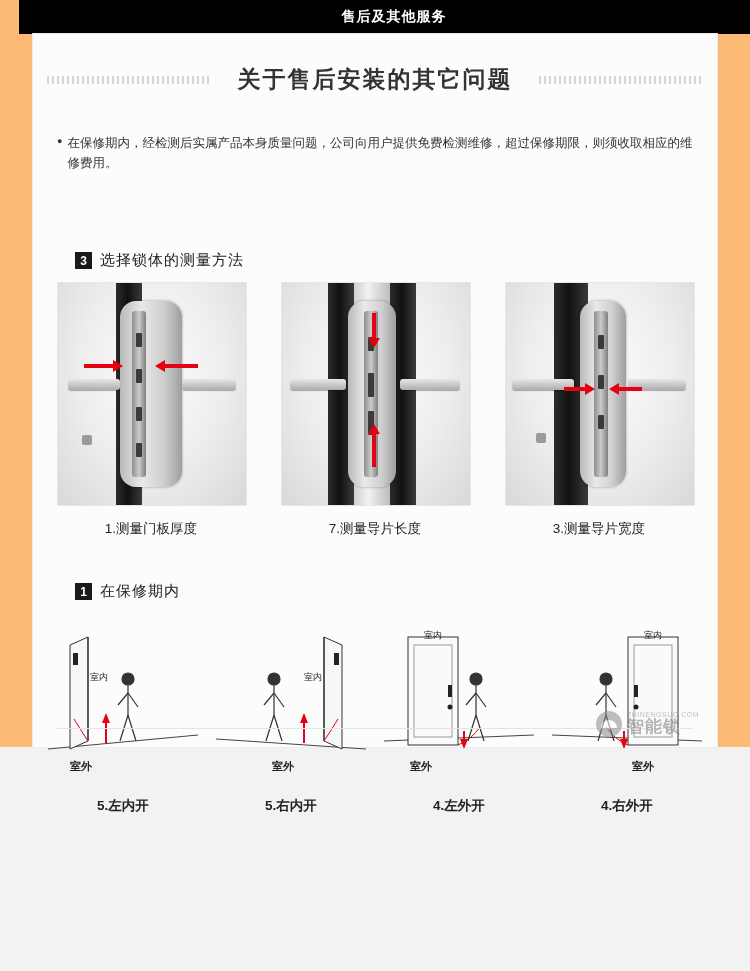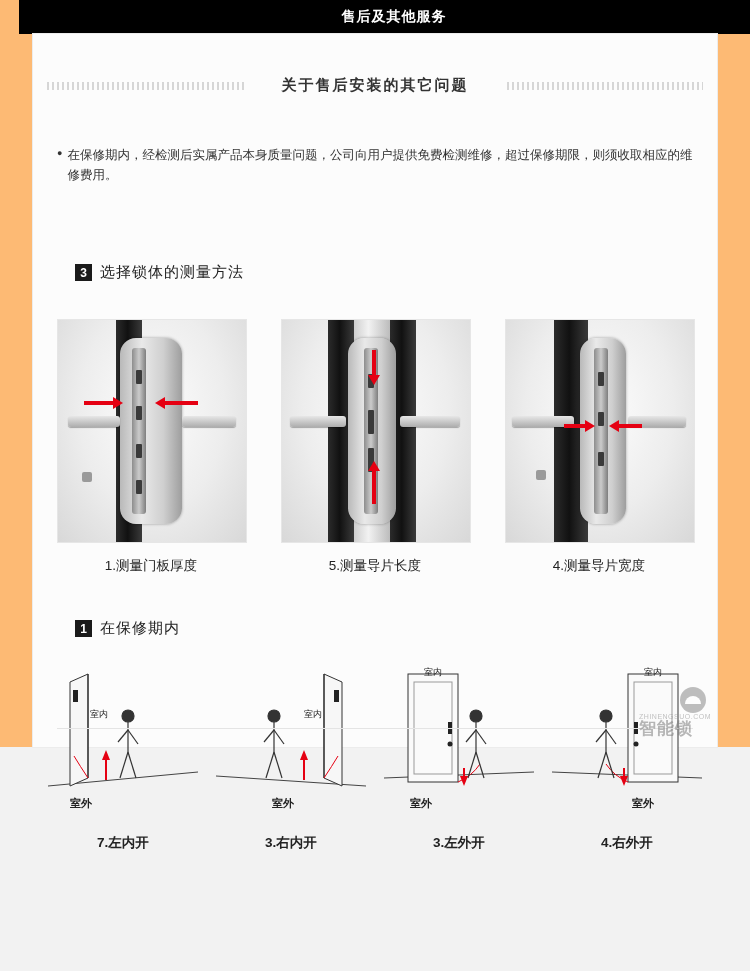--- a/index.html
+++ b/index.html
@@ -55,23 +55,23 @@
     background: repeating-linear-gradient(
       to right,
       #cfcfcf 0px, #cfcfcf 2px,
       transparent 2px, transparent 5px
     );
     opacity: .85;
   }
   .section-heading .rule.left { margin-left: 14px; }
   .section-heading .rule.right { margin-right: 14px; }
   .section-heading h2 {
-    margin: 16px;
+    margin: 4px;
     padding: 0 22px;
-    font-size: 15px;
+    font-size: 23px;
     font-weight: bold;
     color: #333;
     letter-spacing: 2px;
     white-space: nowrap;
   }
   .bullet-line {
     margin: 34px 24px 0 24px;
     font-size: 12.5px;
     color: #333;
     line-height: 1.6;
@@ -108,21 +108,21 @@
     font-size: 15px;
     color: #222;
     letter-spacing: 1px;
   }
 
   
   .photo-row {
     display: flex;
     justify-content: center;
     gap: 36px;
-    margin-top: 37px;
+    margin-top: 12px;
   }
   .photo-col {
     width: 188px;
     text-align: center;
   }
   .photo {
     width: 188px;
     height: 222px;
     background:
       radial-gradient(ellipse at 50% 40%, #fdfdfd 0%, #ededed 55%, #d8d8d8 100%);
@@ -265,26 +265,25 @@
   .bottom-rule {
     position: absolute;
     left: 24px;
     right: 24px;
     bottom: 18px;
     border-top: 1px solid #e4e4e4;
   }
   
   .watermark {
     position: absolute;
-    right: 6px;
+    right: 18px;
     bottom: 10px;
     display: flex;
-    align-items: flex-end;
+    align-items: flex-start;
     opacity: .55;
-    flex-direction: column;
   }
   .wm-circle {
     width: 26px;
     height: 26px;
     border-radius: 50%;
     background: #8a8a8a;
     position: relative;
     margin-right: 5px;
   }
   .wm-circle::before {
@@ -370,40 +369,40 @@
               <div class="lock-slot" style="top:26px"></div>
               <div class="lock-slot" style="top:62px; height:24px"></div>
               <div class="lock-slot" style="top:100px; height:24px"></div>
             </div>
           </div>
           <div class="handle left" style="left:8px; width:56px; top:96px"></div>
           <div class="handle right" style="left:118px; width:60px; top:96px"></div>
           <div class="arrow-v down" style="left:90px; top:30px; height:26px"></div>
           <div class="arrow-v up" style="left:90px; top:150px; height:34px"></div>
         </div>
-        <div class="caption">5.测量导片长度</div>
+        <div class="caption">7.测量导片长度</div>
       </div>
 
       <div class="photo-col">
         <div class="photo">
           <div class="door-dark l" style="left:48px; width:34px"></div>
           <div class="lock-body" style="left:74px; width:46px">
             <div class="lock-plate" style="left:14px">
               <div class="lock-slot" style="top:24px"></div>
               <div class="lock-slot" style="top:64px"></div>
               <div class="lock-slot" style="top:104px"></div>
             </div>
           </div>
           <div class="handle left" style="left:6px; width:62px; top:96px"></div>
           <div class="handle right" style="left:122px; width:58px; top:96px"></div>
           <div class="knob" style="left:30px; top:150px"></div>
           <div class="arrow to-right" style="left:58px; top:104px; width:22px"></div>
           <div class="arrow to-left" style="left:112px; top:104px; width:24px"></div>
         </div>
-        <div class="caption">4.测量导片宽度</div>
+        <div class="caption">3.测量导片宽度</div>
       </div>
     </div>
 
     <div class="numbered" style="padding-top:44px">
       <div class="num">1</div>
       <div class="label">在保修期内</div>
     </div>
 
     <div class="door-row">
 
@@ -422,21 +421,21 @@
               <line x1="84" y1="70" x2="94" y2="84"></line>
               <line x1="84" y1="92" x2="76" y2="118"></line>
               <line x1="84" y1="92" x2="92" y2="118"></line>
             </g>
             <line x1="62" y1="120" x2="62" y2="96" stroke="#e50012" stroke-width="2"></line>
             <polygon points="62,90 58,100 66,100" fill="#e50012"></polygon>
           </svg>
           <div class="tiny-label" style="left:46px; top:48px">室内</div>
           <div class="tiny-label" style="left:26px; top:136px; font-size:11px; font-weight:bold">室外</div>
         </div>
-        <div class="door-caption">7.左内开</div>
+        <div class="door-caption">5.左内开</div>
       </div>
 
       <div class="door-col">
         <div class="door-fig">
           <svg width="158" height="160" viewBox="0 0 158 160">
             <line x1="4" y1="116" x2="154" y2="126" stroke="#444" stroke-width="1"></line>
             <polygon points="112,14 130,22 130,126 112,118" fill="#f7f7f7" stroke="#333" stroke-width="1"></polygon>
             <line x1="112" y1="14" x2="112" y2="118" stroke="#333" stroke-width="1.2"></line>
             <rect x="122" y="30" width="5" height="12" fill="#222"></rect>
             <path d="M112 118 Q 120 106 126 96" stroke="#e50012" stroke-width="1" fill="none"></path>
@@ -447,21 +446,21 @@
               <line x1="62" y1="70" x2="72" y2="84"></line>
               <line x1="62" y1="92" x2="54" y2="118"></line>
               <line x1="62" y1="92" x2="70" y2="118"></line>
             </g>
             <line x1="92" y1="120" x2="92" y2="96" stroke="#e50012" stroke-width="2"></line>
             <polygon points="92,90 88,100 96,100" fill="#e50012"></polygon>
           </svg>
           <div class="tiny-label" style="left:92px; top:48px">室内</div>
           <div class="tiny-label" style="left:60px; top:136px; font-size:11px; font-weight:bold">室外</div>
         </div>
-        <div class="door-caption">3.右内开</div>
+        <div class="door-caption">5.右内开</div>
       </div>
 
       <div class="door-col">
         <div class="door-fig">
           <svg width="158" height="160" viewBox="0 0 158 160">
             <line x1="4" y1="118" x2="154" y2="112" stroke="#444" stroke-width="1"></line>
             <rect x="28" y="14" width="50" height="108" fill="#fafafa" stroke="#333" stroke-width="1"></rect>
             <rect x="34" y="22" width="38" height="92" fill="none" stroke="#999" stroke-width="1"></rect>
             <rect x="68" y="62" width="4" height="12" fill="#222"></rect>
             <circle cx="70" cy="84" r="2.5" fill="#222"></circle>
@@ -473,21 +472,21 @@
               <line x1="96" y1="70" x2="106" y2="84"></line>
               <line x1="96" y1="92" x2="88" y2="118"></line>
               <line x1="96" y1="92" x2="104" y2="118"></line>
             </g>
             <line x1="84" y1="108" x2="84" y2="122" stroke="#e50012" stroke-width="2"></line>
             <polygon points="84,126 80,116 88,116" fill="#e50012"></polygon>
           </svg>
           <div class="tiny-label" style="left:44px; top:6px">室内</div>
           <div class="tiny-label" style="left:30px; top:136px; font-size:11px; font-weight:bold">室外</div>
         </div>
-        <div class="door-caption">3.左外开</div>
+        <div class="door-caption">4.左外开</div>
       </div>
 
       <div class="door-col">
         <div class="door-fig">
           <svg width="158" height="160" viewBox="0 0 158 160">
             <line x1="4" y1="112" x2="154" y2="118" stroke="#444" stroke-width="1"></line>
             <rect x="80" y="14" width="50" height="108" fill="#fafafa" stroke="#333" stroke-width="1"></rect>
             <rect x="86" y="22" width="38" height="92" fill="none" stroke="#999" stroke-width="1"></rect>
             <rect x="86" y="62" width="4" height="12" fill="#222"></rect>
             <circle cx="88" cy="84" r="2.5" fill="#222"></circle>

